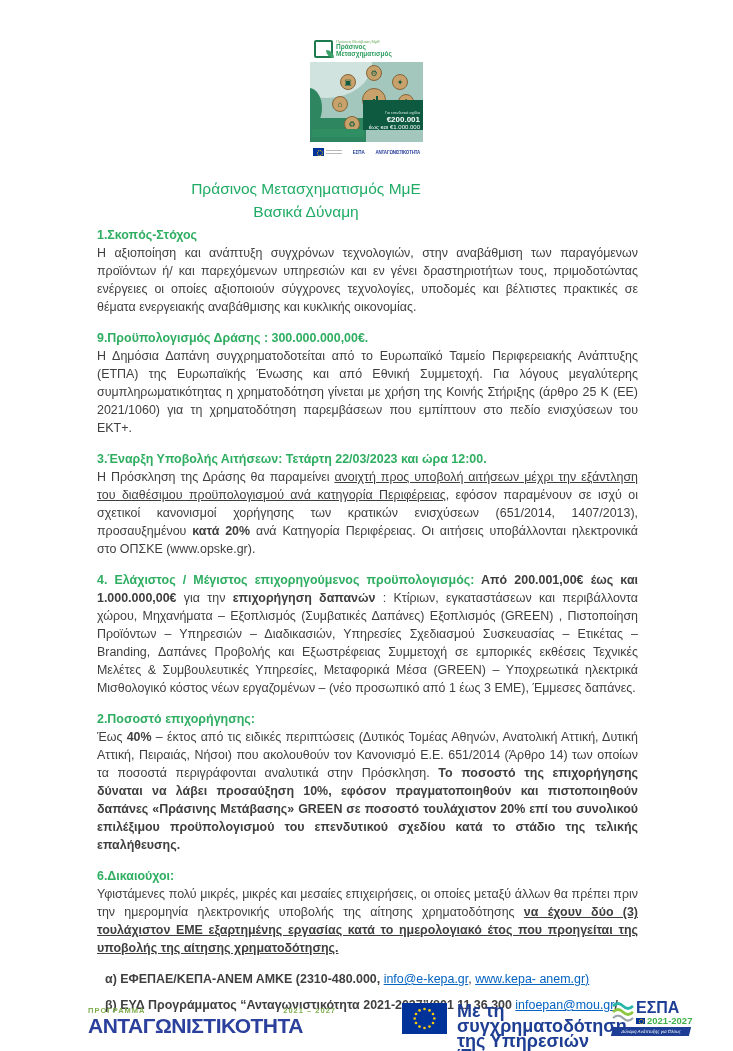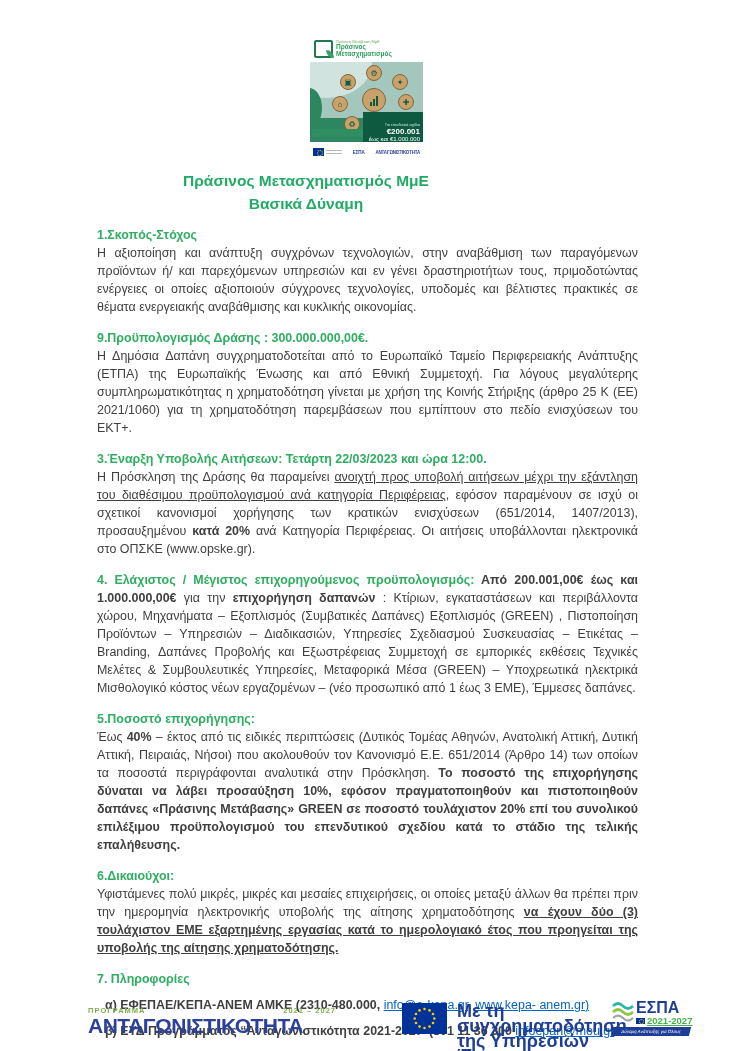--- a/index.html
+++ b/index.html
@@ -34,36 +34,36 @@
   .wave-dark2{position:absolute;left:-14px;top:26px;width:26px;height:40px;background:#2e8661;border-radius:50%;}
   .coin{position:absolute;background:var(--coin);border:1px solid #84653a;border-radius:50%;
         display:flex;align-items:center;justify-content:center;color:var(--logo-dark);}
   .coin.small{width:14px;height:14px;font-size:8px;}
   .coin.big{width:22px;height:22px;}
   .bars{display:flex;align-items:flex-end;gap:1px;height:11px;}
   .bars i{display:block;width:2px;background:var(--logo-dark);}
   .bars i:nth-child(1){height:4px;}
   .bars i:nth-child(2){height:7px;}
   .bars i:nth-child(3){height:10px;}
-  .price-box{position:absolute;right:0;bottom:0;width:60px;height:30px;background:var(--logo-dark);
+  .price-box{position:absolute;right:0;bottom:12px;width:60px;height:30px;background:var(--logo-dark);
              color:#fff;box-sizing:border-box;padding:11px 3px;text-align:right;}
   .price-box .lbl{font-size:3.6px;color:#cfe6da;}
   .price-box .a1{font-size:8px;font-weight:bold;line-height:1.15;}
   .price-box .a2{font-size:6px;line-height:1.2;}
   .pill{position:absolute;left:2px;bottom:5px;width:52px;height:8px;background:#2f8f63;border-radius:2px;}
   .logos-strip{height:20px;display:flex;align-items:center;justify-content:space-between;padding:0 3px;box-sizing:border-box;}
   .tiny-flag{width:11px;height:8px;background:var(--eu-blue);position:relative;flex:0 0 auto;}
   .tiny-flag:after{content:"";position:absolute;left:3.5px;top:2px;width:4px;height:4px;border:1px dotted var(--star);border-radius:50%;}
   .tiny-bars{display:flex;flex-direction:column;gap:1.5px;margin-left:2px;}
   .tiny-bars i{display:block;width:16px;height:1.5px;background:#b9b9b9;}
   .tiny-espa{font-size:4.5px;font-weight:bold;color:var(--espa-blue);}
   .tiny-antag{font-size:4.5px;font-weight:bold;color:var(--blue);letter-spacing:-.2px;}
   
-  .doc-title{position:absolute;left:0;top:169px;width:612px;text-align:center;color:#21ac66;
-             font-weight:bold;font-size:15.5px;line-height:23px;}
+  .doc-title{position:absolute;left:0;top:177px;width:612px;text-align:center;color:#21ac66;
+             font-weight:normal;font-size:15.5px;line-height:23px;}
   
   .content{position:absolute;left:97px;top:226px;width:541px;font-size:12.45px;line-height:18px;}
   section{margin:0 0 13px 0;}
   .h{font-weight:bold;color:var(--green);}
   p.body{margin:0;text-align:justify;}
   p.line{margin:8px;text-align:left;}
   .b{font-weight:bold;}
   .u{text-decoration:underline;}
   .g{color:var(--green);}
   .lnk{color:var(--link);text-decoration:underline;cursor:pointer;}
@@ -71,21 +71,21 @@
   .page-footer{position:absolute;left:0;top:1000px;width:584px;height:48px;}
   .prog{position:absolute;left:88px;top:6px;width:248px;}
   .prog-row{display:flex;justify-content:space-between;font-size:7.5px;font-weight:bold;color:#7fae4e;letter-spacing:1px;}
   .prog-name{font-size:21px;font-weight:bold;color:var(--blue);letter-spacing:-.5px;line-height:1.05;}
   .eu-flag{position:absolute;left:402px;top:3px;width:45px;height:31px;background:var(--eu-blue);}
   .eu-text{position:absolute;left:457px;top:4px;font-size:18px;font-weight:bold;color:#1e3e93;line-height:15px;}
   .espa{position:absolute;left:612px;top:0;width:110px;}
   .espa-top{display:flex;align-items:flex-start;gap:2px;}
   .espa-col{display:flex;flex-direction:column;}
   .espa-name{font-size:16px;font-weight:bold;color:var(--espa-blue);line-height:15px;}
-  .espa-years{display:flex;align-items:center;gap:2px;font-size:9.5px;font-weight:bold;color:var(--espa-green);text-decoration:underline;}
+  .espa-years{display:flex;align-items:center;gap:2px;font-size:9.5px;font-weight:bold;color:var(--espa-green);}
   .espa-flag{width:9px;height:6px;background:var(--eu-blue);position:relative;}
   .espa-flag:after{content:"";position:absolute;left:2.5px;top:1px;width:3px;height:3px;border:1px dotted var(--star);border-radius:50%;}
   .ribbon{margin-top:1px;width:78px;height:9px;background:var(--espa-blue);transform:skewX(-14deg);
           color:#fff;font-size:4.5px;display:flex;align-items:center;justify-content:center;white-space:nowrap;}
 </style>
 </head>
 <body>
 
 <div class="page">
 
@@ -157,31 +157,30 @@
     <section>
       <div class="h"><span class="b g">3.Έναρξη Υποβολής Αιτήσεων: Τετάρτη 22/03/2023</span><span class="g"> και ώρα </span><span class="b">12:00.</span></div>
       <p class="body"><span>Η Πρόσκληση της Δράσης θα παραμείνει </span><span class="u">ανοιχτή προς υποβολή αιτήσεων μέχρι την εξάντληση του διαθέσιμου προϋπολογισμού ανά κατηγορία Περιφέρειας</span><span>, εφόσον παραμένουν σε ισχύ οι σχετικοί κανονισμοί χορήγησης των κρατικών ενισχύσεων (651/2014, 1407/2013), προσαυξημένου </span><span class="b">κατά 20%</span><span> ανά Κατηγορία Περιφέρειας. Οι αιτήσεις υποβάλλονται ηλεκτρονικά στο ΟΠΣΚΕ (www.opske.gr).</span></p>
     </section>
 
     <section>
       <p class="body"><span class="b g">4. Ελάχιστος / Μέγιστος επιχορηγούμενος προϋπολογισμός: </span><span class="b">Από </span><span class="b">200.001,00€ έως και 1.000.000,00€</span><span> για την </span><span class="b">επιχορήγηση δαπανών</span><span> : Κτίριων, εγκαταστάσεων και περιβάλλοντα χώρου, Μηχανήματα – Εξοπλισμός (Συμβατικές Δαπάνες) Εξοπλισμός (GREEN) , Πιστοποίηση Προϊόντων – Υπηρεσιών – Διαδικασιών, Υπηρεσίες Σχεδιασμού Συσκευασίας – Ετικέτας – Branding, Δαπάνες Προβολής και Εξωστρέφειας Συμμετοχή σε εμπορικές εκθέσεις Τεχνικές Μελέτες &amp; Συμβουλευτικές Υπηρεσίες, Μεταφορικά Μέσα (GREEN) – Υποχρεωτικά ηλεκτρικά Μισθολογικό κόστος νέων εργαζομένων – (νέο προσωπικό από 1 έως 3 ΕΜΕ), Έμμεσες δαπάνες.</span></p>
     </section>
 
     <section>
-      <div class="h"><span class="b g">5.Ποσοστό επιχορήγησης:</span></div>
+      <div class="h"><span class="b g">2.Ποσοστό επιχορήγησης:</span></div>
       <p class="body"><span>Έως </span><span class="b">40%</span><span> – έκτος από τις ειδικές περιπτώσεις (Δυτικός Τομέας Αθηνών, Ανατολική Αττική, Δυτική Αττική, Πειραιάς, Νήσοι) που ακολουθούν τον Κανονισμό Ε.Ε. 651/2014 (Άρθρο 14) των οποίων τα ποσοστά περιγράφονται αναλυτικά στην Πρόσκληση. </span><span class="b">Το ποσοστό της επιχορήγησης δύναται να λάβει προσαύξηση 10%, εφόσον πραγματοποιηθούν και πιστοποιηθούν δαπάνες «Πράσινης Μετάβασης» GREEN σε ποσοστό τουλάχιστον 20% επί του συνολικού επιλέξιμου προϋπολογισμού του επενδυτικού σχεδίου κατά το στάδιο της τελικής επαλήθευσης.</span></p>
     </section>
 
     <section>
       <div class="h"><span class="b g">6.Δικαιούχοι:</span></div>
       <p class="body"><span>Υφιστάμενες πολύ μικρές, μικρές και μεσαίες επιχειρήσεις, οι οποίες μεταξύ άλλων θα πρέπει πριν την ημερομηνία ηλεκτρονικής υποβολής της αίτησης χρηματοδότησης </span><span class="b u">να έχουν δύο (3) τουλάχιστον ΕΜΕ εξαρτημένης εργασίας κατά το ημερολογιακό έτος που προηγείται της υποβολής της αίτησης χρηματοδότησης.</span></p>
     </section>
 
     <section>
-      <div class="h"><span class="b g">7. Πληροφορίες</span></div>
       <p class="line"><span class="b">α) ΕΦΕΠΑΕ/ΚΕΠΑ-ΑΝΕΜ ΑΜΚΕ</span><span class="b"> (2310-480.000, </span><span class="lnk">info@e-kepa.gr</span><span>, </span><span class="lnk">www.kepa- anem.gr)</span></p>
       <p class="line"><span class="b">β) ΕΥΔ Προγράμματος “Ανταγωνιστικότητα 2021-2027”(801 11 36 300 </span><span class="lnk">infoepan@mou.gr</span><span class="b">/</span></p>
     </section>
 
   </div>
 
   <div class="page-footer">
 
     <div class="prog">
       <div class="prog-row">

